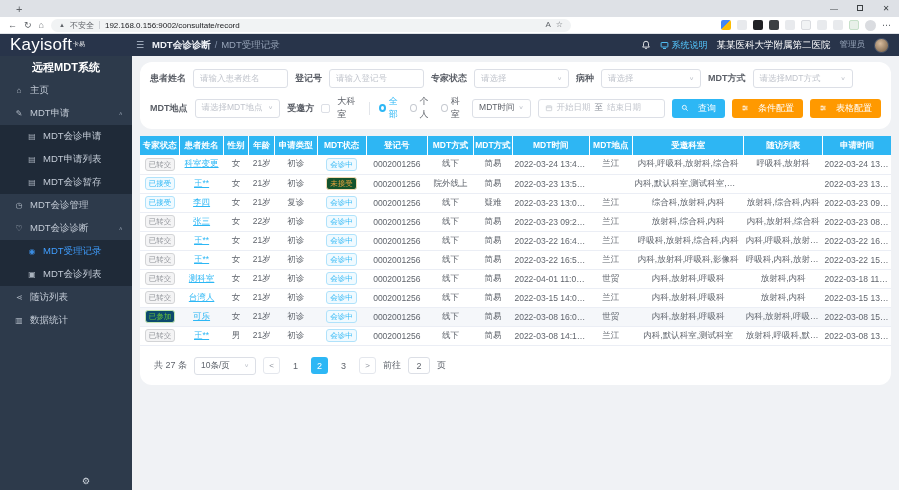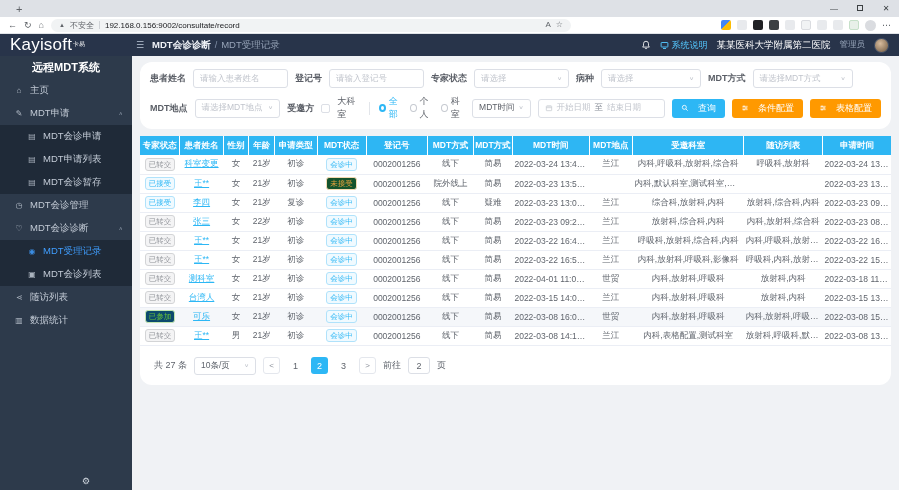--- a/index.html
+++ b/index.html
@@ -533,21 +533,21 @@
                 <td><span class="plink">王**</span></td>
                 <td>男</td>
                 <td>21岁</td>
                 <td>初诊</td>
                 <td><span class="badge primary">会诊中</span></td>
                 <td>0002001256</td>
                 <td>线下</td>
                 <td>简易</td>
                 <td>2022-03-08 14:10:00</td>
                 <td>兰江</td>
-                <td>内科,表格配置,测试科室</td>
+                <td>内科,默认科室,测试科室</td>
                 <td>放射科,呼吸科,默认科室,测...</td>
                 <td>2022-03-08 13:06:56</td>
               </tr>
             </tbody>
         </table>
 
         <div class="pager">
           <span>共 27 条</span>
           <span class="psize">
               <span>10条/页</span>

